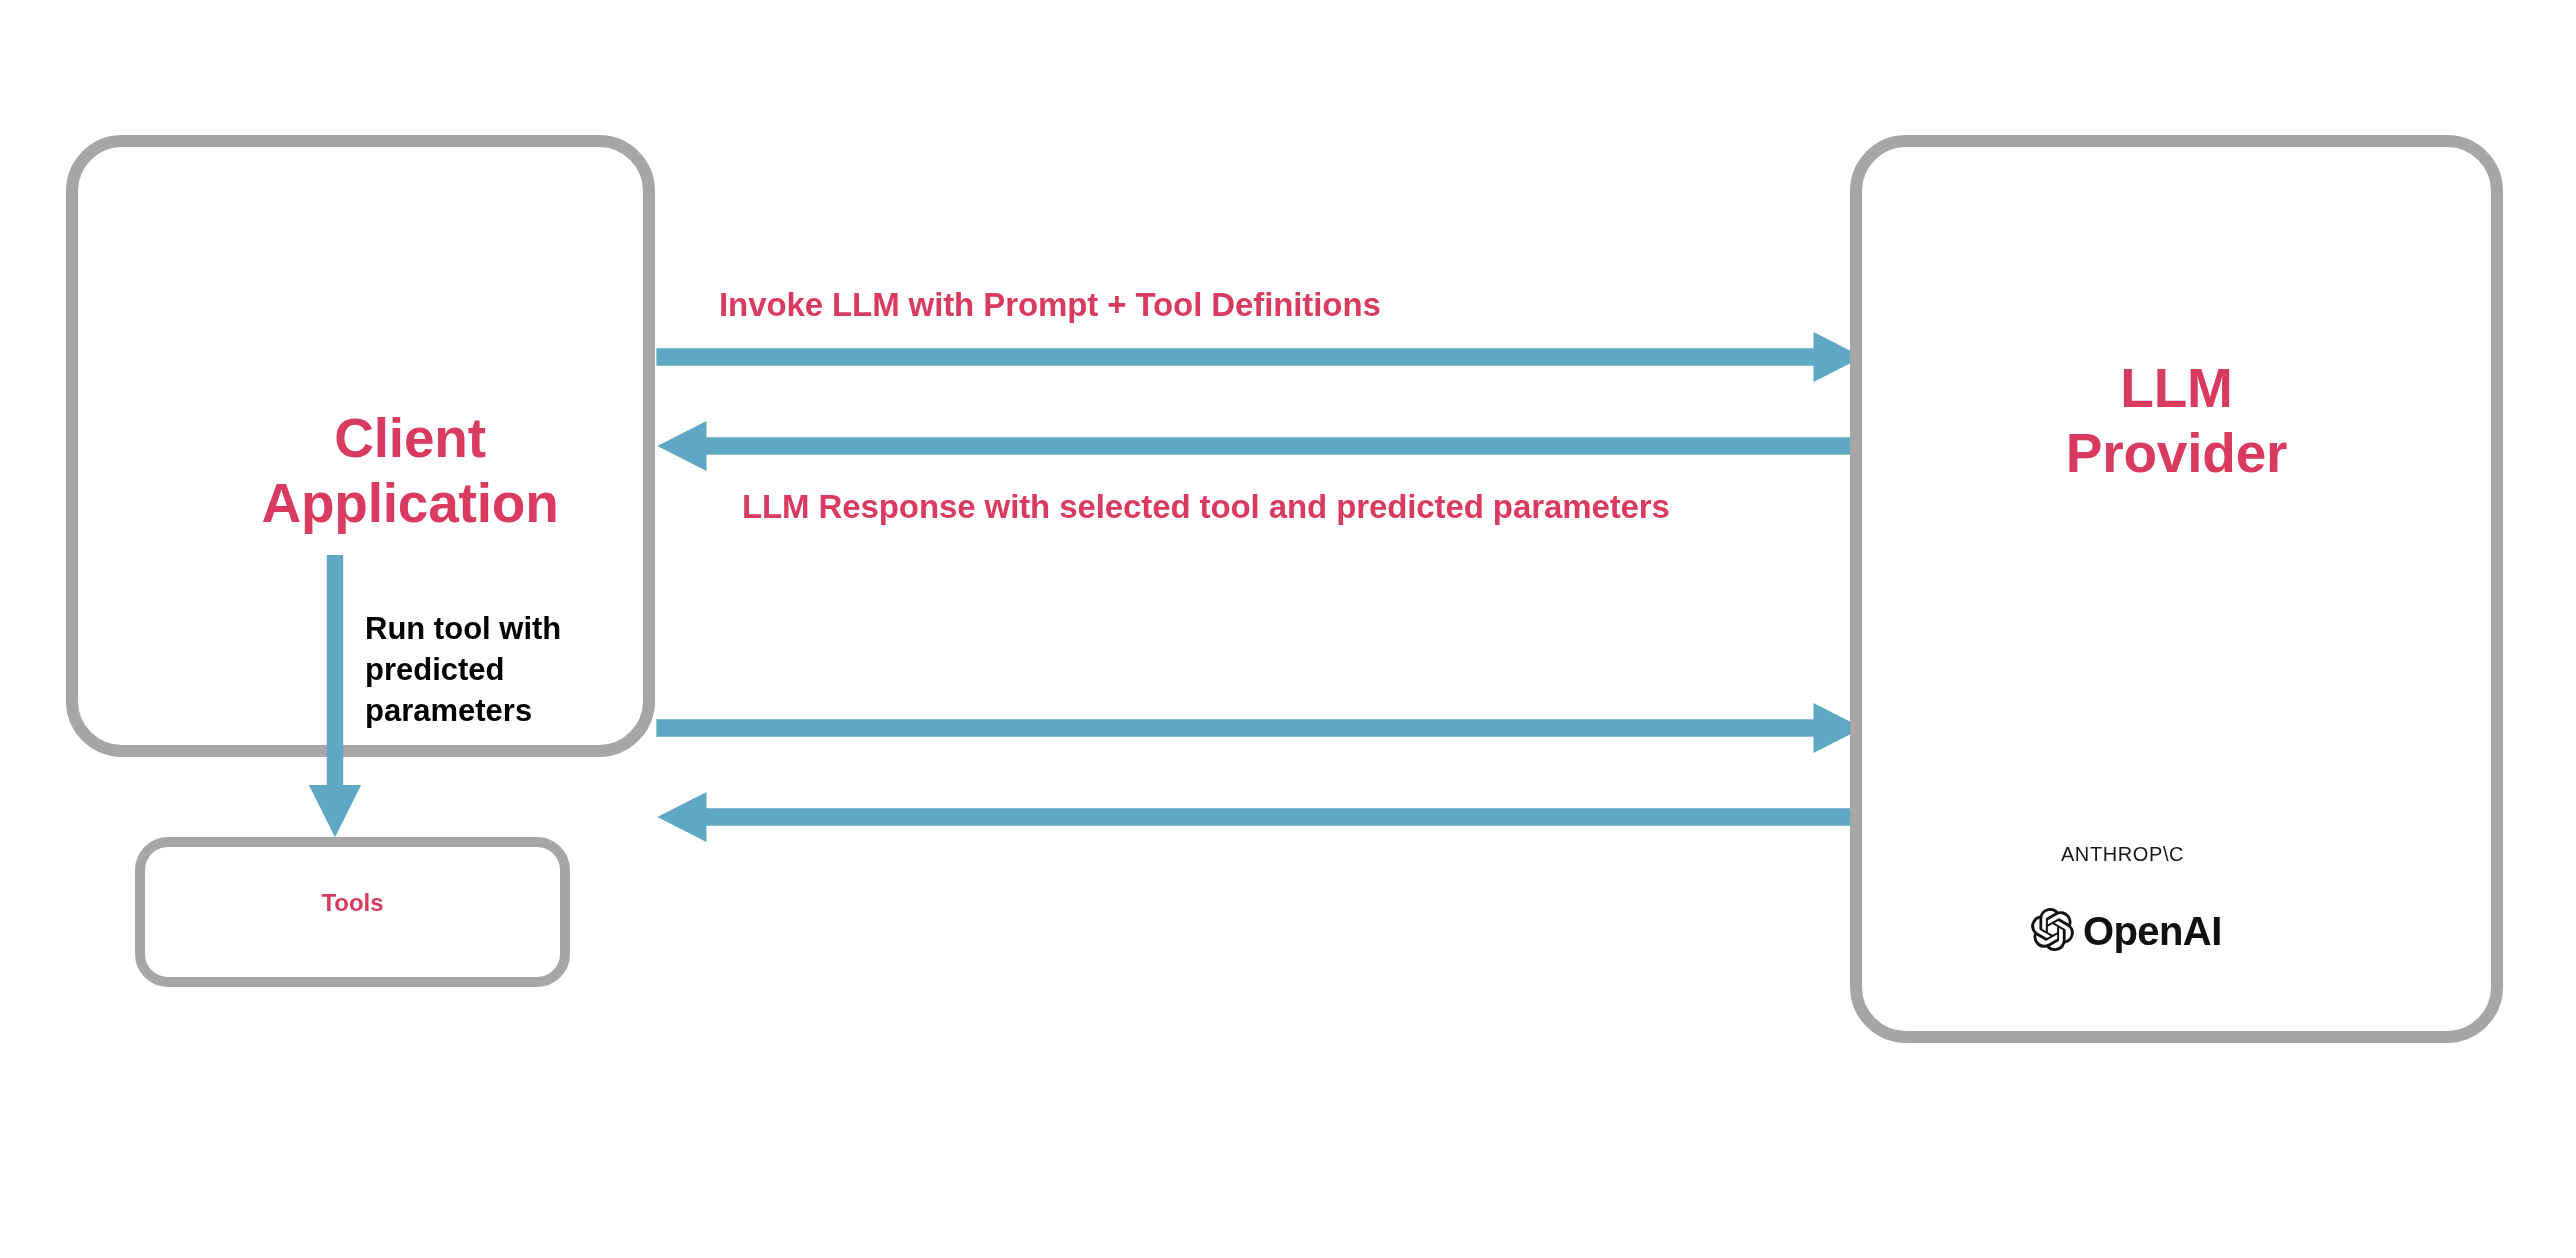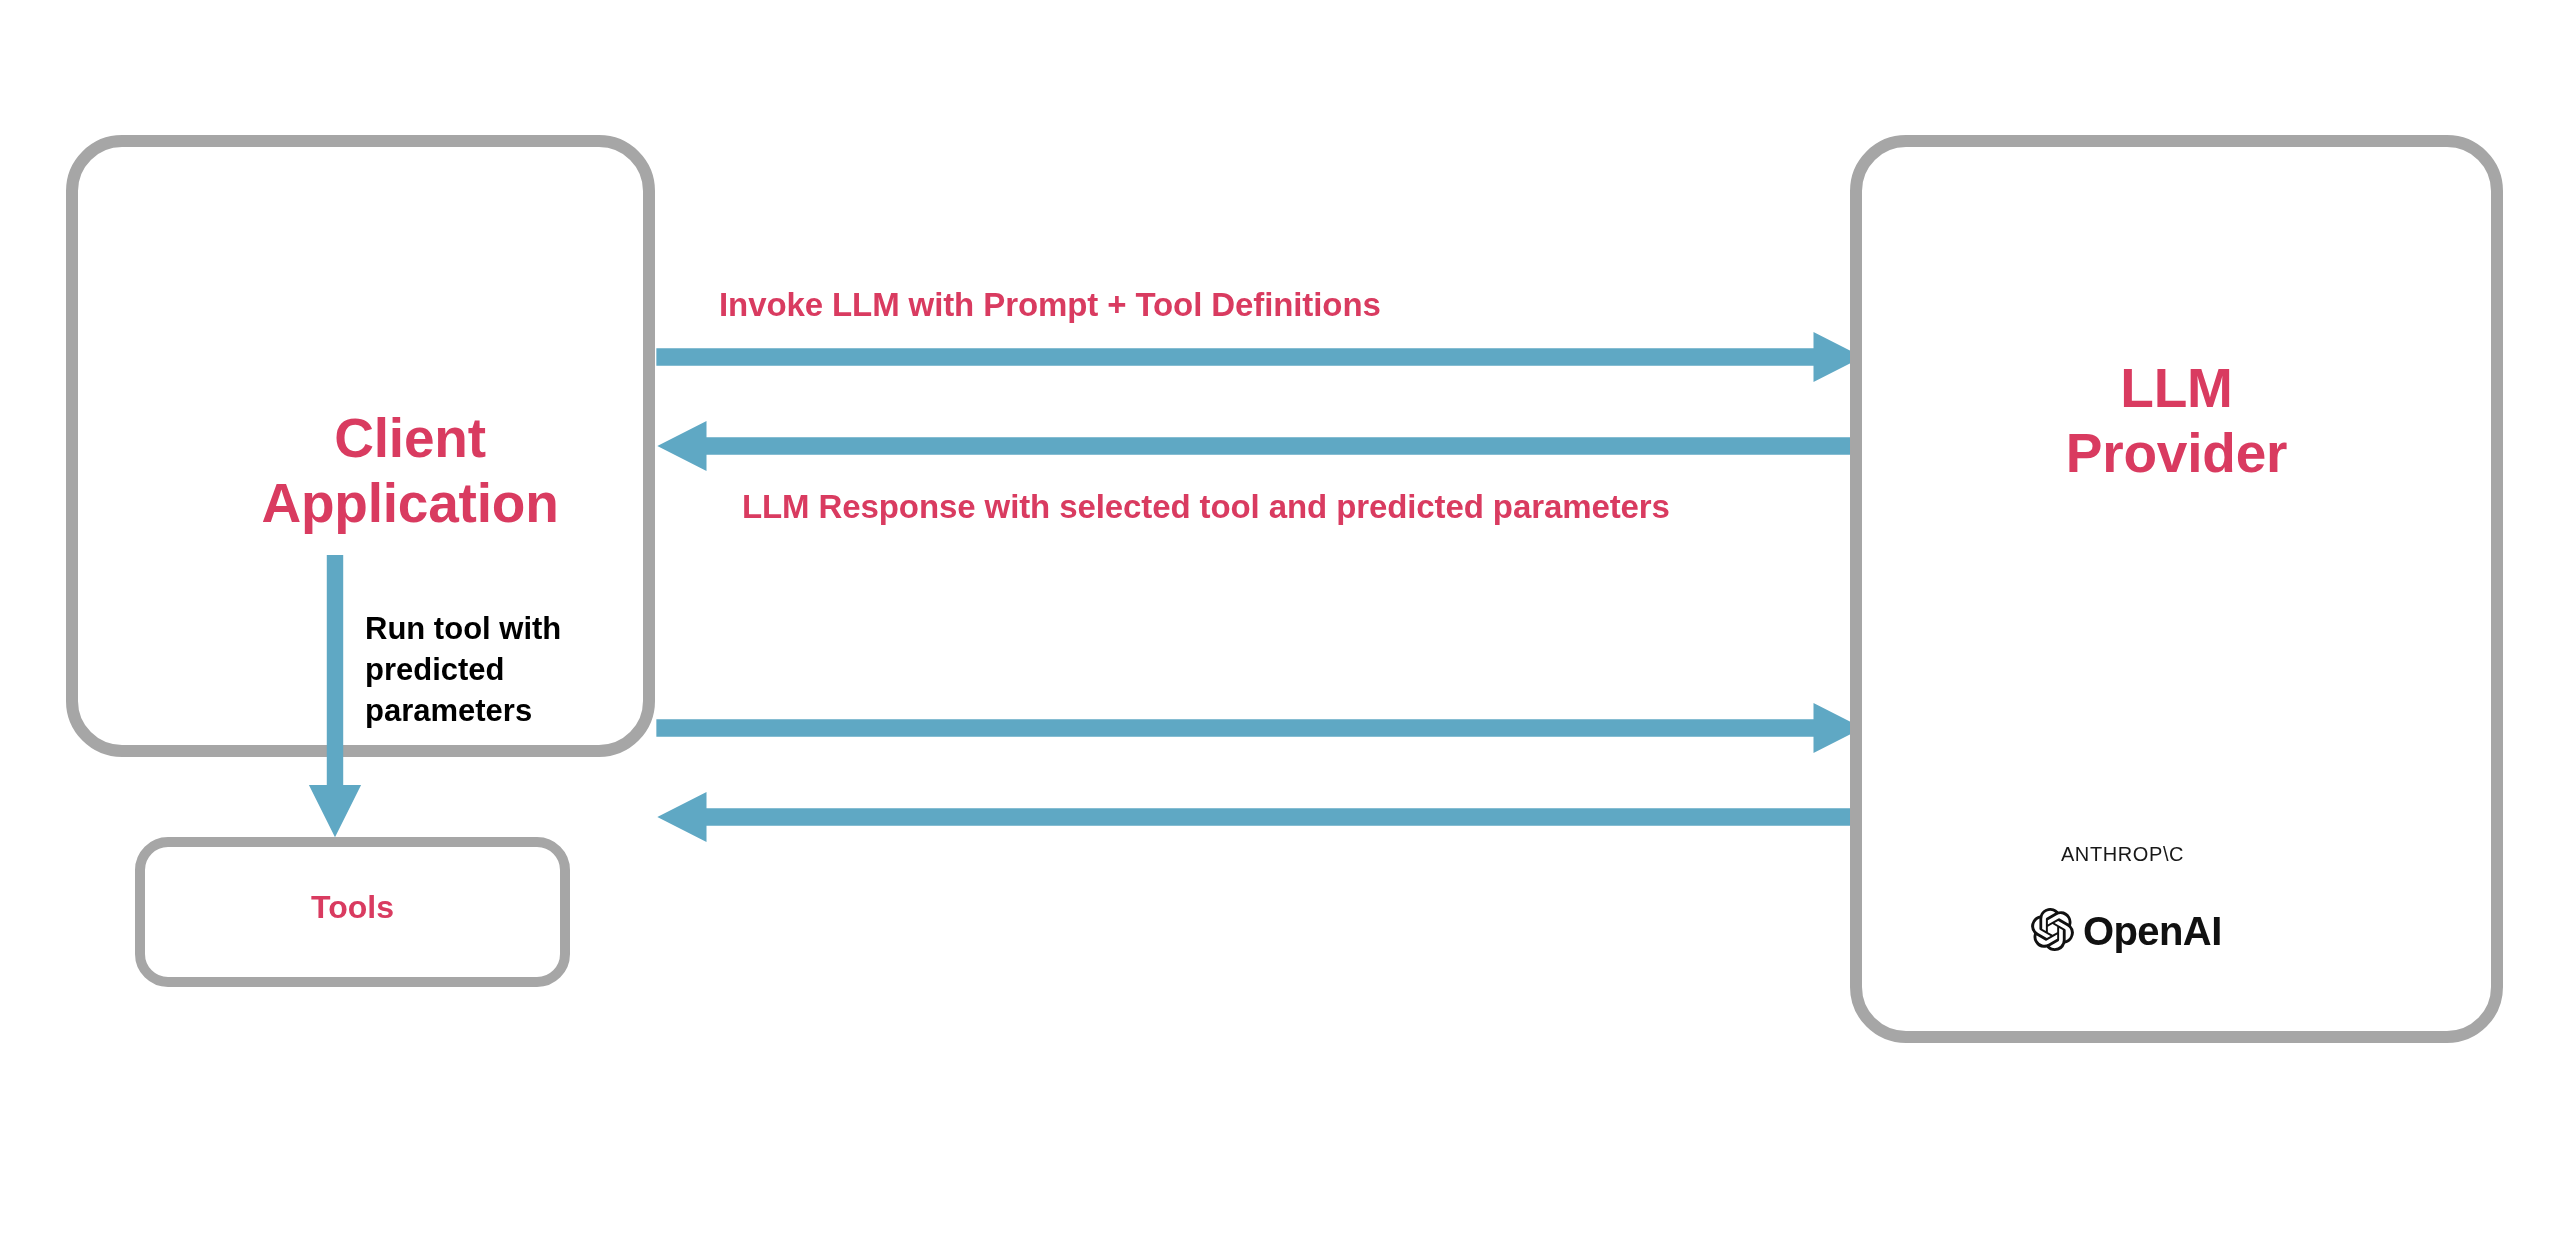--- a/index.html
+++ b/index.html
@@ -74,21 +74,21 @@
     font-size: 55px;
   }
   #tools-label {
     position: absolute;
     left: 135px;
     top: 889px;
     width: 435px;
     text-align: center;
     color: #d93b60;
     font-weight: 700;
-    font-size: 32px;
+    font-size: 24px;
   }
 
   
   .h-arrow {
     position: absolute;
     height: 54px;
   }
   .h-arrow svg { display: block; }
 
   #arrow-invoke-1 { left: 655px; top: 330px; width: 1210px; }

